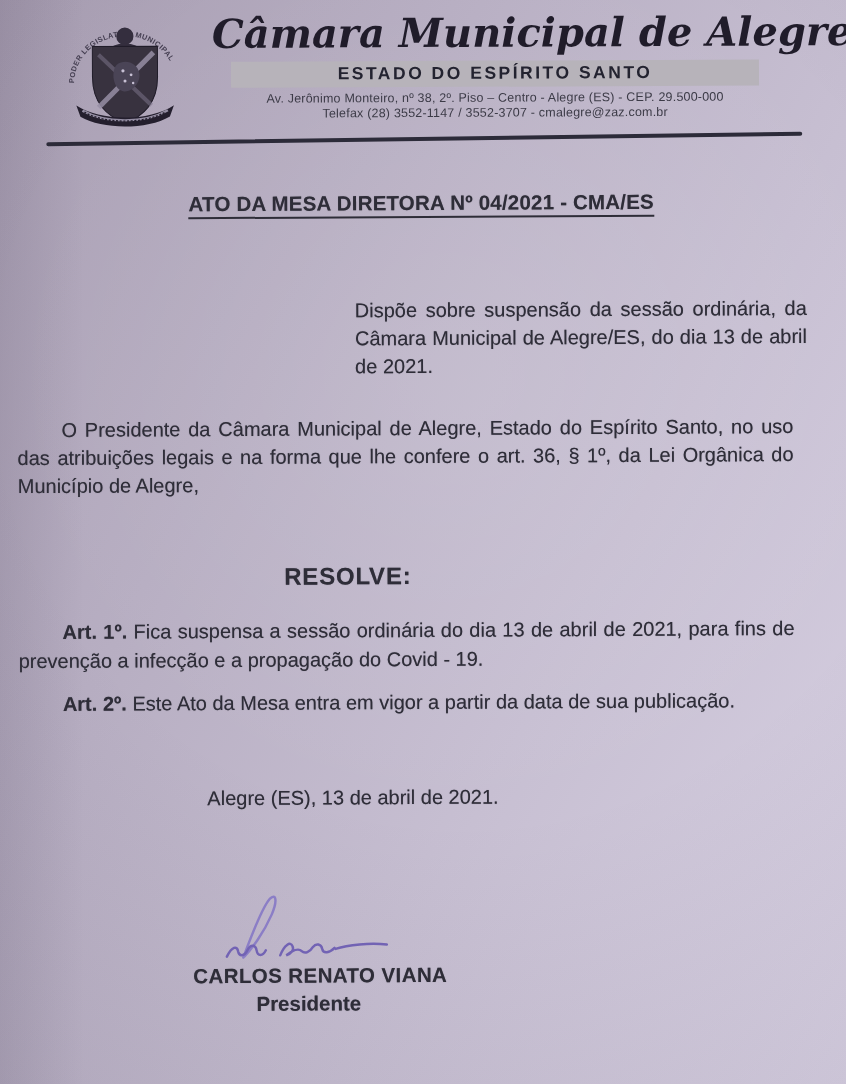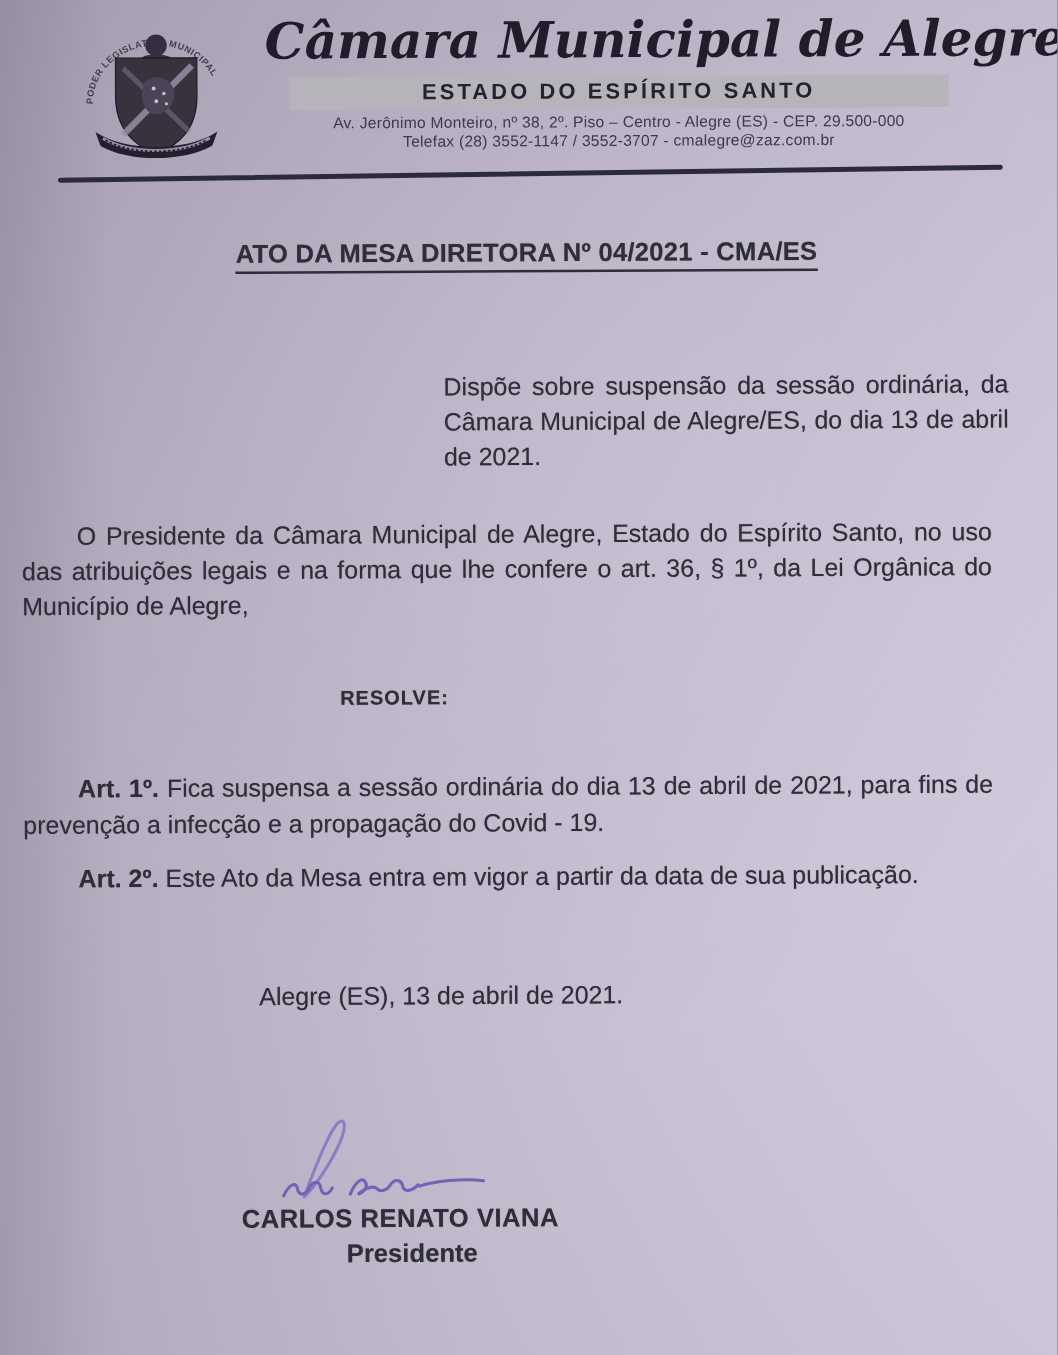--- a/index.html
+++ b/index.html
@@ -27,28 +27,28 @@
   }
   .addr { font-size:12.5px; line-height:15px; color:#3c3b47; letter-spacing:0.2px; }
   .addr-1 { margin-top:4px; }
   .rule { position:absolute; left:46px; top:137px; width:756px; height:3.5px; background:#2c2b39; transform:rotate(-0.55deg); border-radius:2px; }
 
   .content { position:absolute; inset:0; transform:rotate(-0.3deg); text-shadow:0 0 0.7px rgba(46,45,56,0.5); }
   .doc-title { position:absolute; left:0; top:191px; width:100%; text-align:center; font-size:20.5px; font-weight:bold; letter-spacing:0.2px; }
   .doc-title span { border-bottom:2.5px solid #2e2d38; padding-bottom:2px; }
   .ementa { position:absolute; left:356px; top:296px; width:452px; margin:0; font-size:20px; line-height:28px; text-align:justify; }
   .preamble { position:absolute; left:18px; top:414px; width:776px; margin:0; font-size:20px; line-height:28px; text-align:justify; text-indent:44px; }
-  .resolve { position:absolute; left:272px; top:550px; margin:0; font-size:16px; font-weight:bold; letter-spacing:0.8px;text-align:right; }
+  .resolve { position:absolute; left:272px; top:550px; margin:12px; font-size:24px; font-weight:bold; letter-spacing:0.8px;text-align:right; }
   .article { position:absolute; left:18px; margin:0; font-size:20px; line-height:28.5px; text-align:justify; text-indent:44px; }
   .article-1 { top:616px; width:776px; }
   .article-2 { top:688px; width:806px; }
   .dateline { position:absolute; left:206px; top:786px; margin:0; font-size:20px; }
   .signature-svg { position:absolute; left:196px; top:890px; width:200px; height:82px; }
   .sig-name { position:absolute; left:191px; top:963px; font-size:20.5px; font-weight:bold; letter-spacing:0.4px; }
-  .sig-role { position:absolute; left:275px; top:991px; font-size:20.5px; font-weight:bold; }
+  .sig-role { position:absolute; left:254px; top:991px; font-size:20.5px; font-weight:bold; }
 </style>
 </head>
 <body>
 
 <div class="page">
   <div class="vignette"></div>
 
   <header class="letterhead">
     <svg class="logo" viewBox="0 0 120 113" aria-hidden="true">
       <defs>

